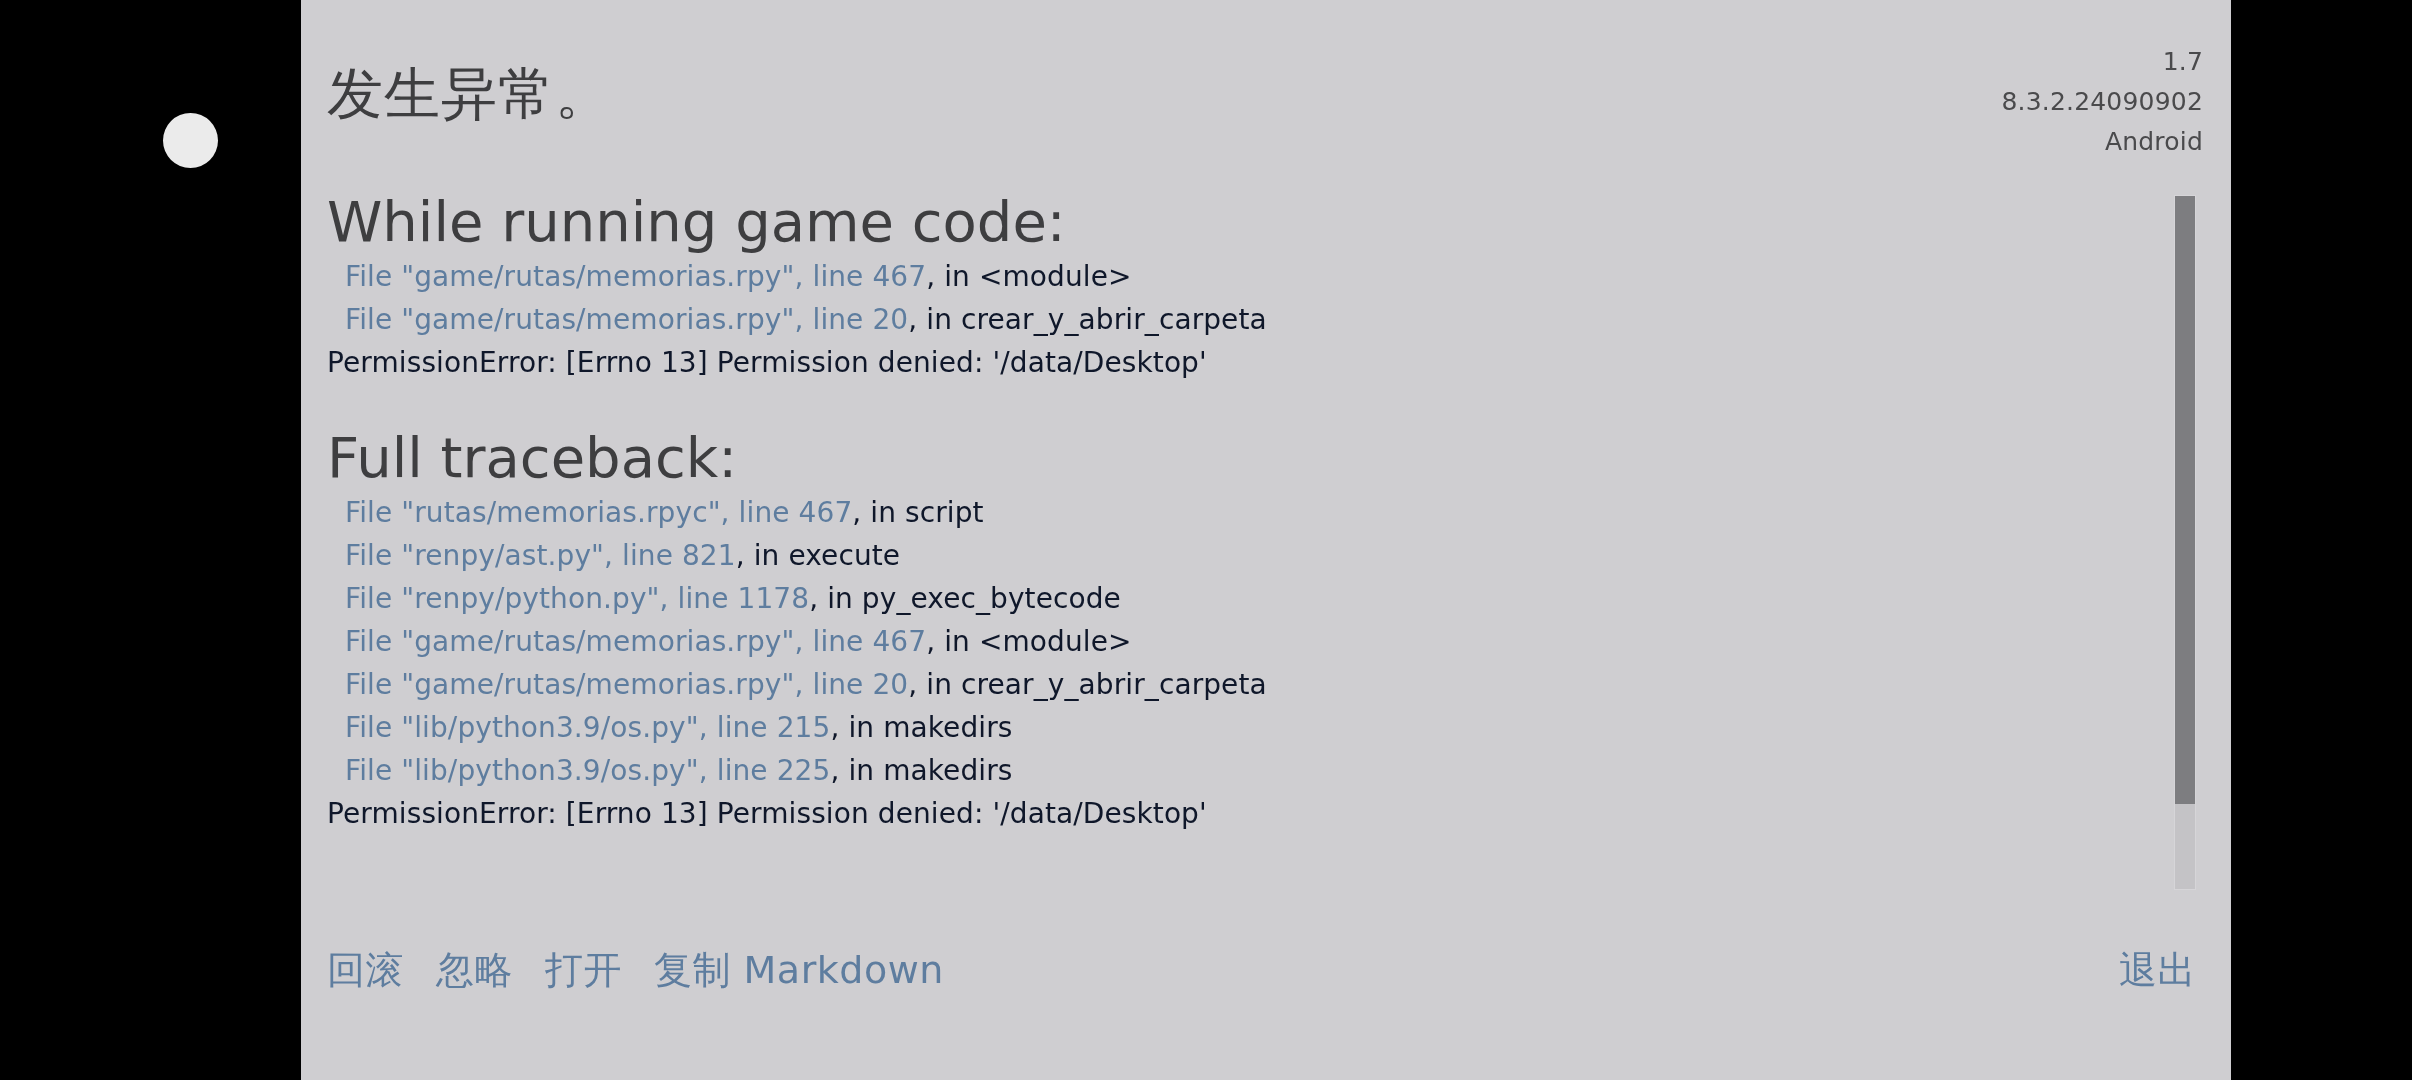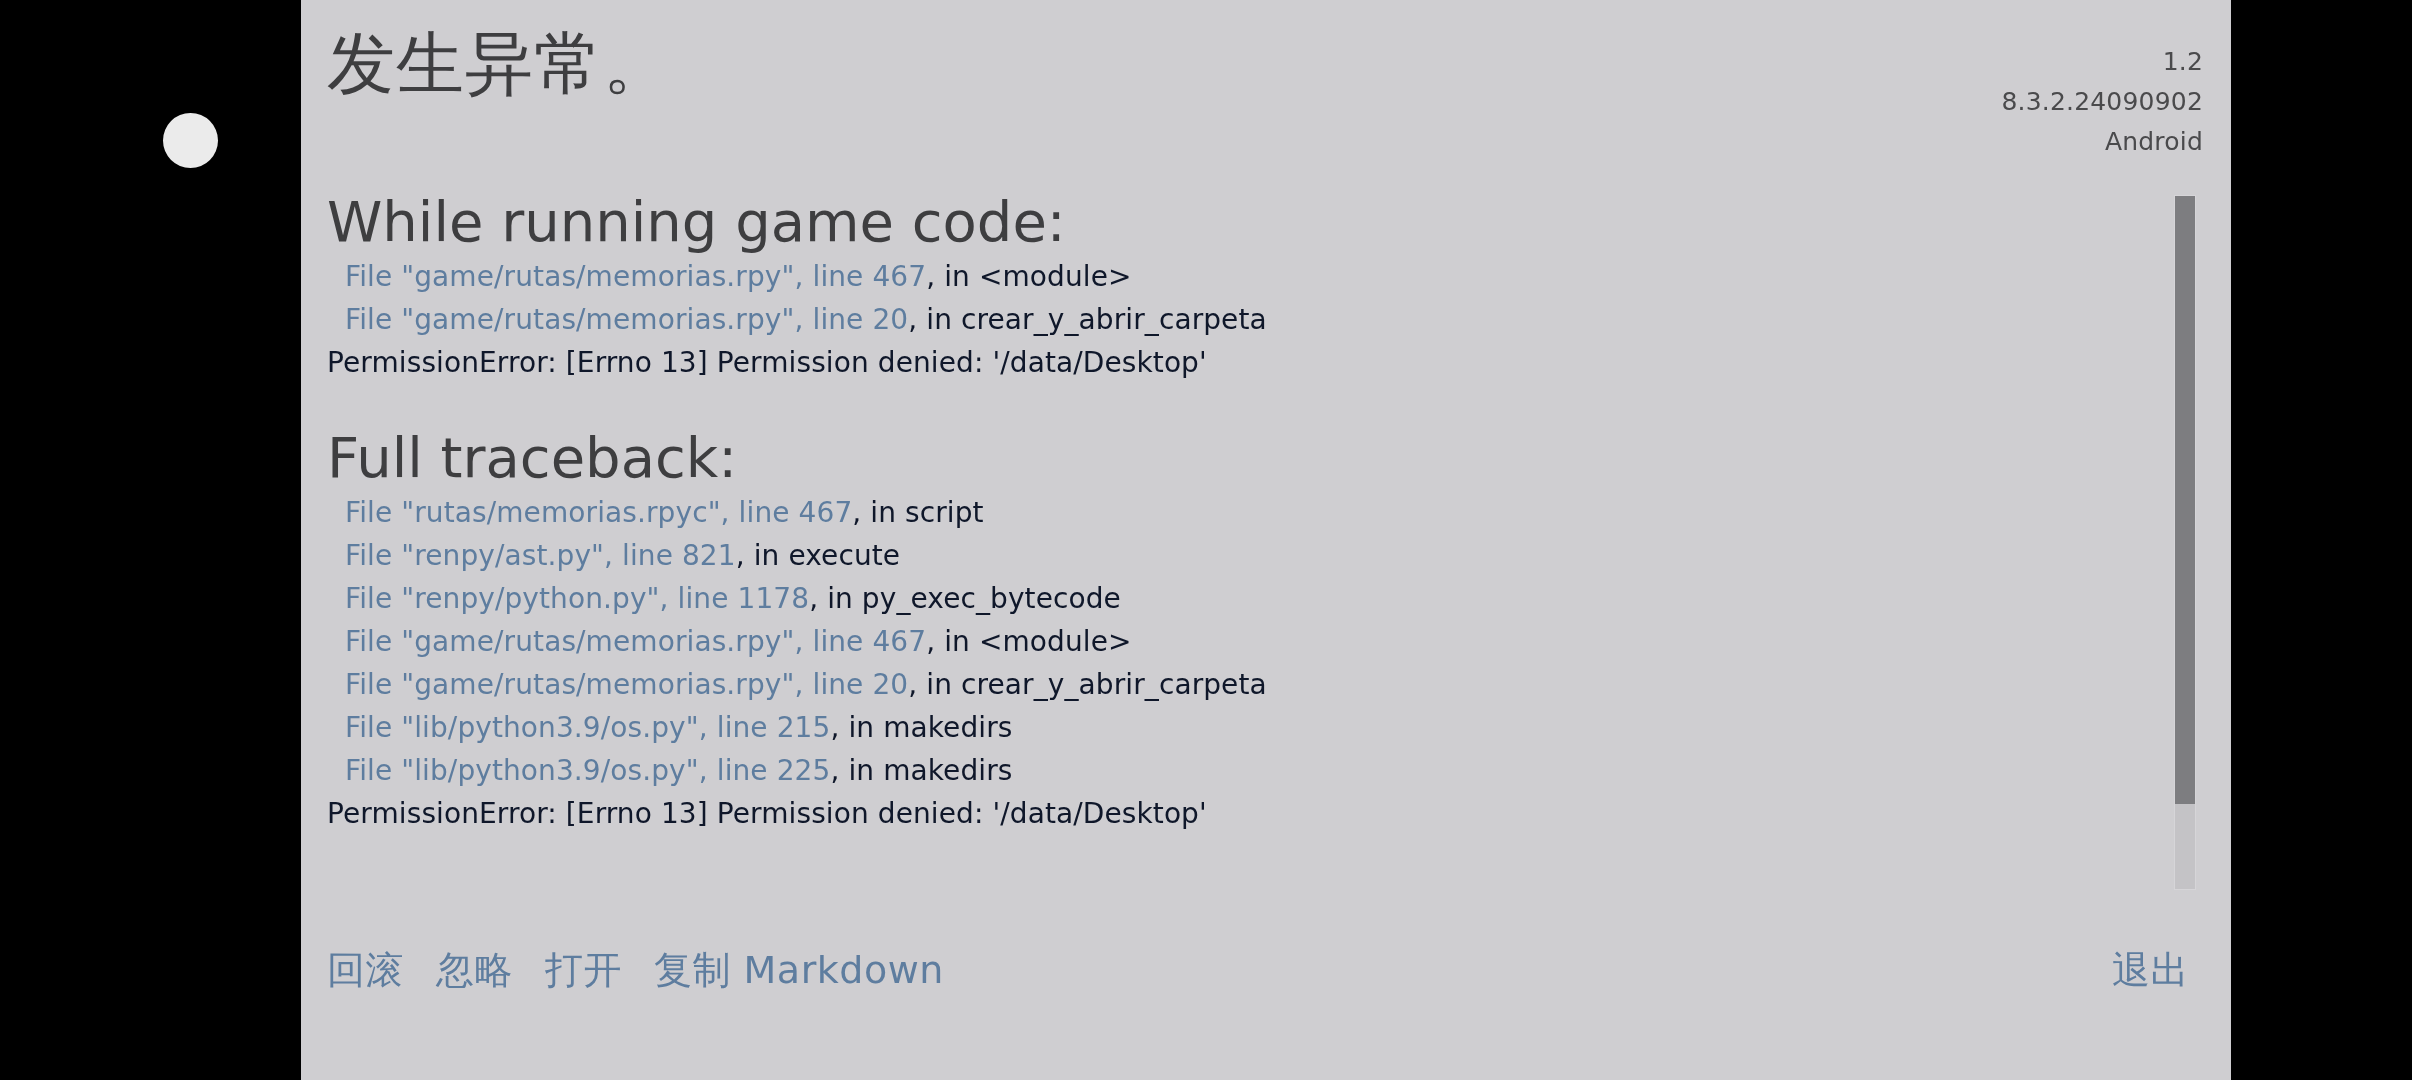--- a/index.html
+++ b/index.html
@@ -54,22 +54,22 @@
     font-size: 25px;
     line-height: 40px;
     letter-spacing: 0.2px;
   }
   #version-block div { white-space: nowrap; }
 
   
   #page-title {
     position: absolute;
     left: 26px;
-    top: 24px;
-    font-size: 68px;
+    top: 54px;
+    font-size: 56px;
     line-height: 80px;
     color: #3e3e40;
     font-weight: 400;
     letter-spacing: 1px;
     white-space: nowrap;
   }
 
   
   #body-region {
     position: absolute;
@@ -150,35 +150,35 @@
     background: transparent;
     border: none;
     padding: 0;
     margin: 0 32px 0 0;
     cursor: pointer;
     white-space: nowrap;
     font-family: "DejaVu Sans", "Liberation Sans", sans-serif;
     letter-spacing: 0.5px;
   }
   .action-button:last-child { margin-right: 0; text-align: center; }
-  .action-button.quit { margin-right: 14px; }
+  .action-button.quit { margin-right: 7px; }
 </style>
 </head>
 <body>
 
 <div id="screen">
 
   <div id="punch-hole"></div>
 
   <div id="panel">
 
     <div id="page-title">发生异常。</div>
 
     <div id="version-block">
-      <div>1.2</div>
+      <div>1.7</div>
       <div>8.3.2.24090902</div>
       <div>Android</div>
     </div>
 
     <div id="body-region">
       <div id="traceback-content">
           <div class="section-heading">While running game code:</div>
           <div class="tb-line indented"><span class="fileref">File "game/rutas/memorias.rpy", line 467</span><span class="rest">, in &lt;module&gt;</span></div>
           <div class="tb-line indented"><span class="fileref">File "game/rutas/memorias.rpy", line 20</span><span class="rest">, in crear_y_abrir_carpeta</span></div>
           <div class="tb-line"><span class="rest">PermissionError: [Errno 13] Permission denied: '/data/Desktop'</span></div>

